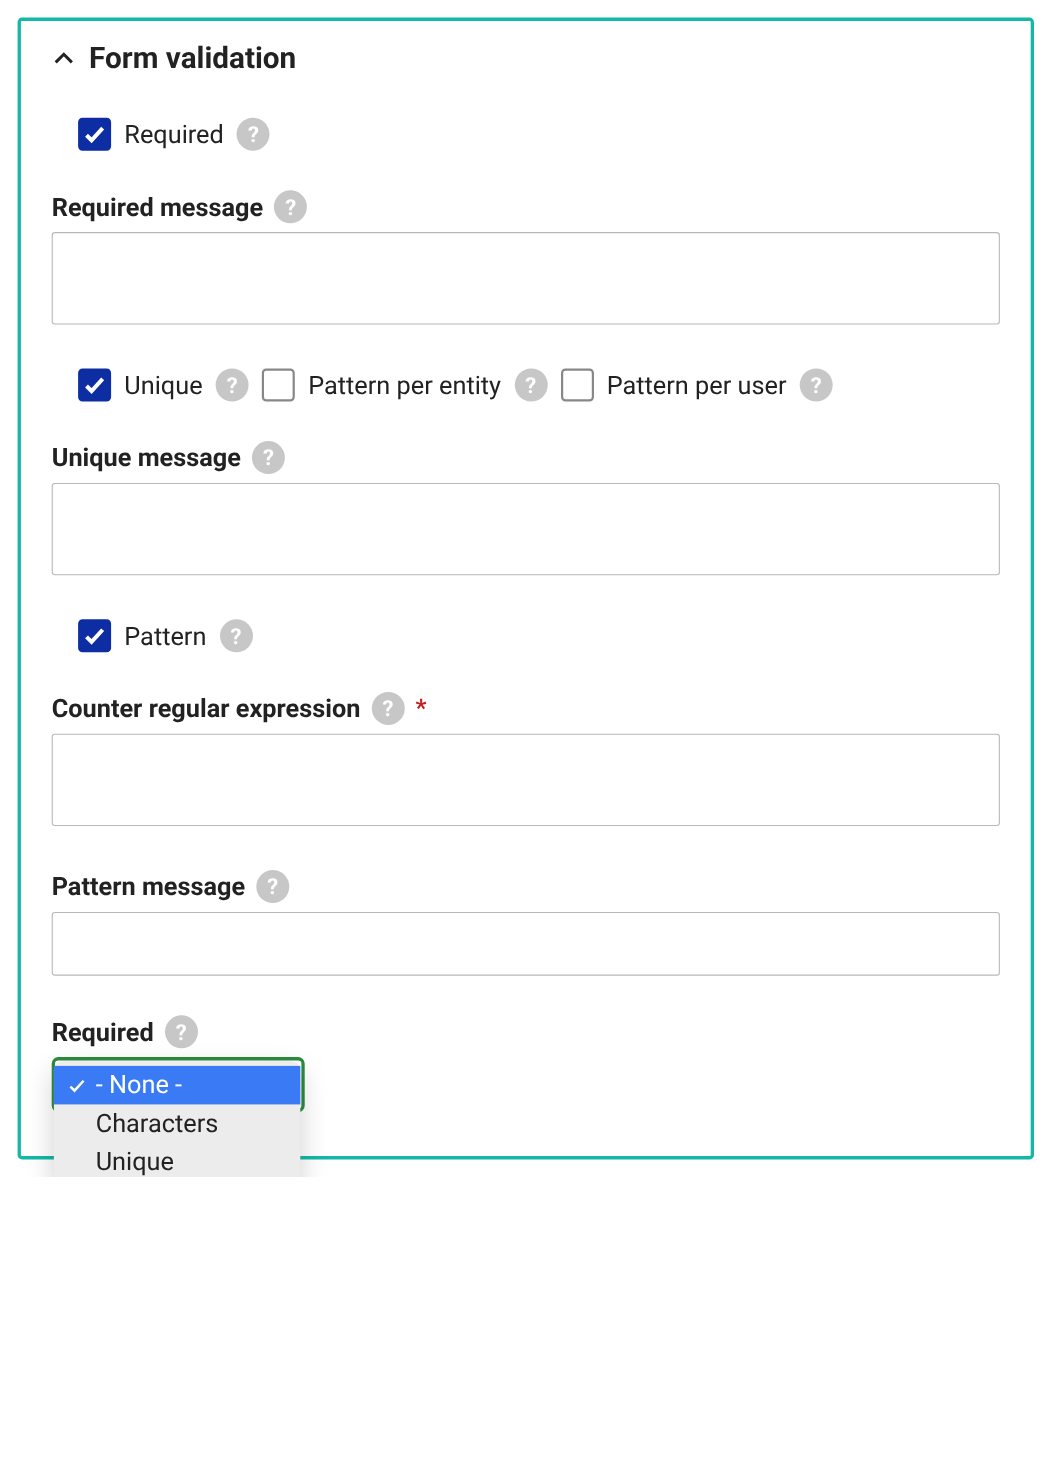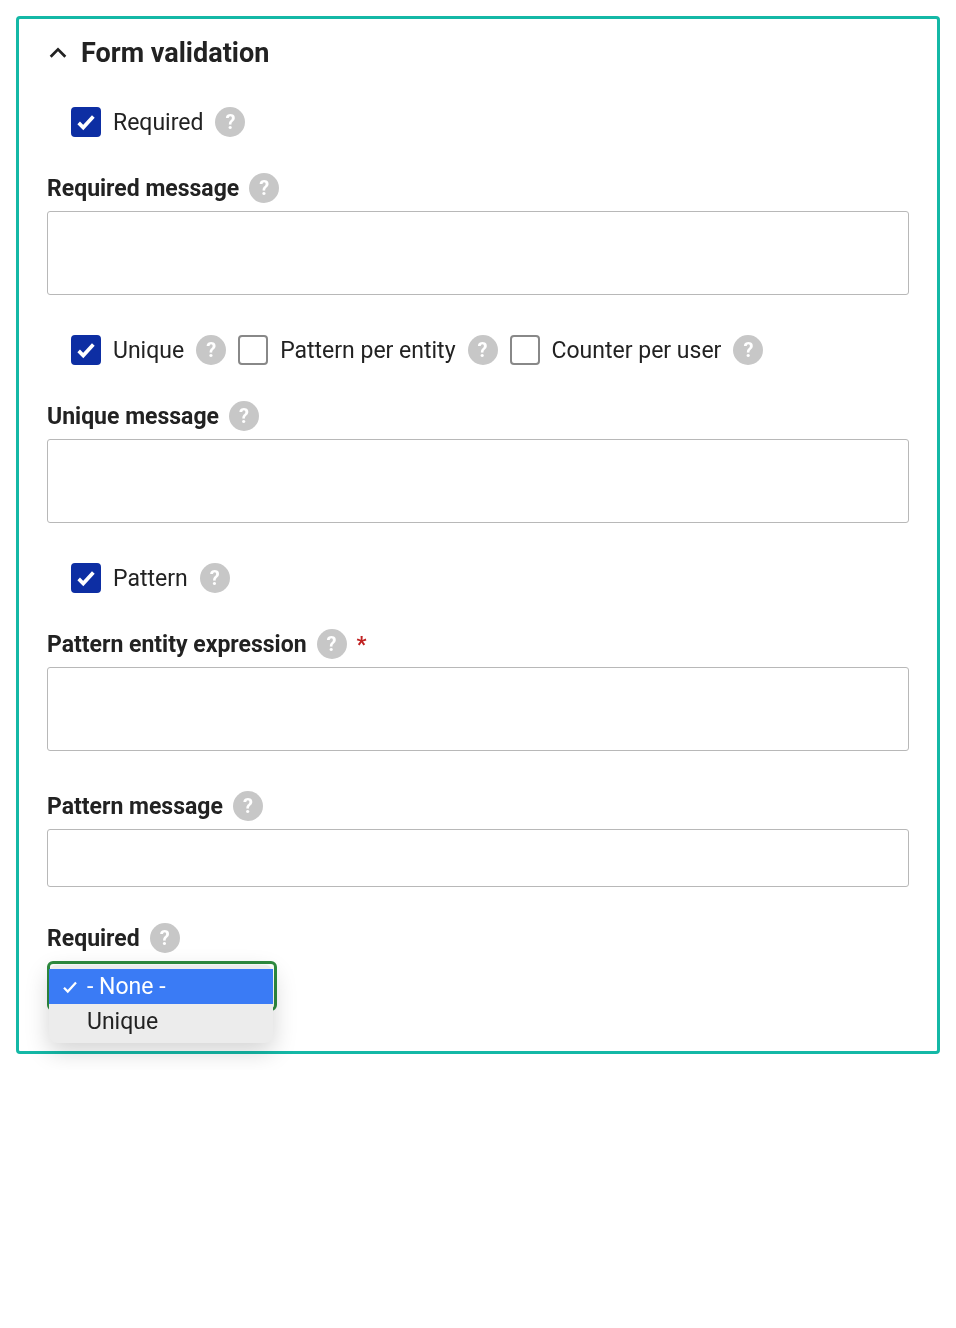--- a/index.html
+++ b/index.html
@@ -214,21 +214,21 @@
       <div class="checkbox">
         
       </div>
       <span class="label-text">Pattern per entity</span>
       <span class="help">?</span>
     </div>
     <div class="inline-group">
       <div class="checkbox">
         
       </div>
-      <span class="label-text">Counter per user</span>
+      <span class="label-text">Pattern per user</span>
       <span class="help">?</span>
     </div>
   </div>
 
   
   <div class="block-label">
     <span>Unique message</span>
     <span class="help">?</span>
   </div>
   <textarea class="textarea" value="" style=""></textarea>
@@ -239,21 +239,21 @@
       <svg viewBox="0 0 24 24">
           <polyline points="4,13 9,18 20,6"></polyline>
         </svg>
     </div>
     <span class="label-text">Pattern</span>
     <span class="help">?</span>
   </div>
 
   
   <div class="block-label">
-    <span>Pattern entity expression</span>
+    <span>Counter regular expression</span>
     <span class="help">?</span>
     <span class="required-mark">*</span>
   </div>
   <textarea class="textarea" value="" style=""></textarea>
 
   
   <div class="block-label">
     <span>Pattern message</span>
     <span class="help">?</span>
   </div>
@@ -270,18 +270,22 @@
       <div class="dropdown-item selected">
         <span class="check-slot">
             <svg viewBox="0 0 24 24">
               <polyline points="4,13 9,18 20,6"></polyline>
             </svg>
           </span>
         <span>- None -</span>
       </div>
       <div class="dropdown-item">
         <span class="check-slot"></span>
+        <span>Characters</span>
+      </div>
+      <div class="dropdown-item">
+        <span class="check-slot"></span>
         <span>Unique</span>
       </div>
     </div>
   </div>
 
 </div>
 
 </body></html>

